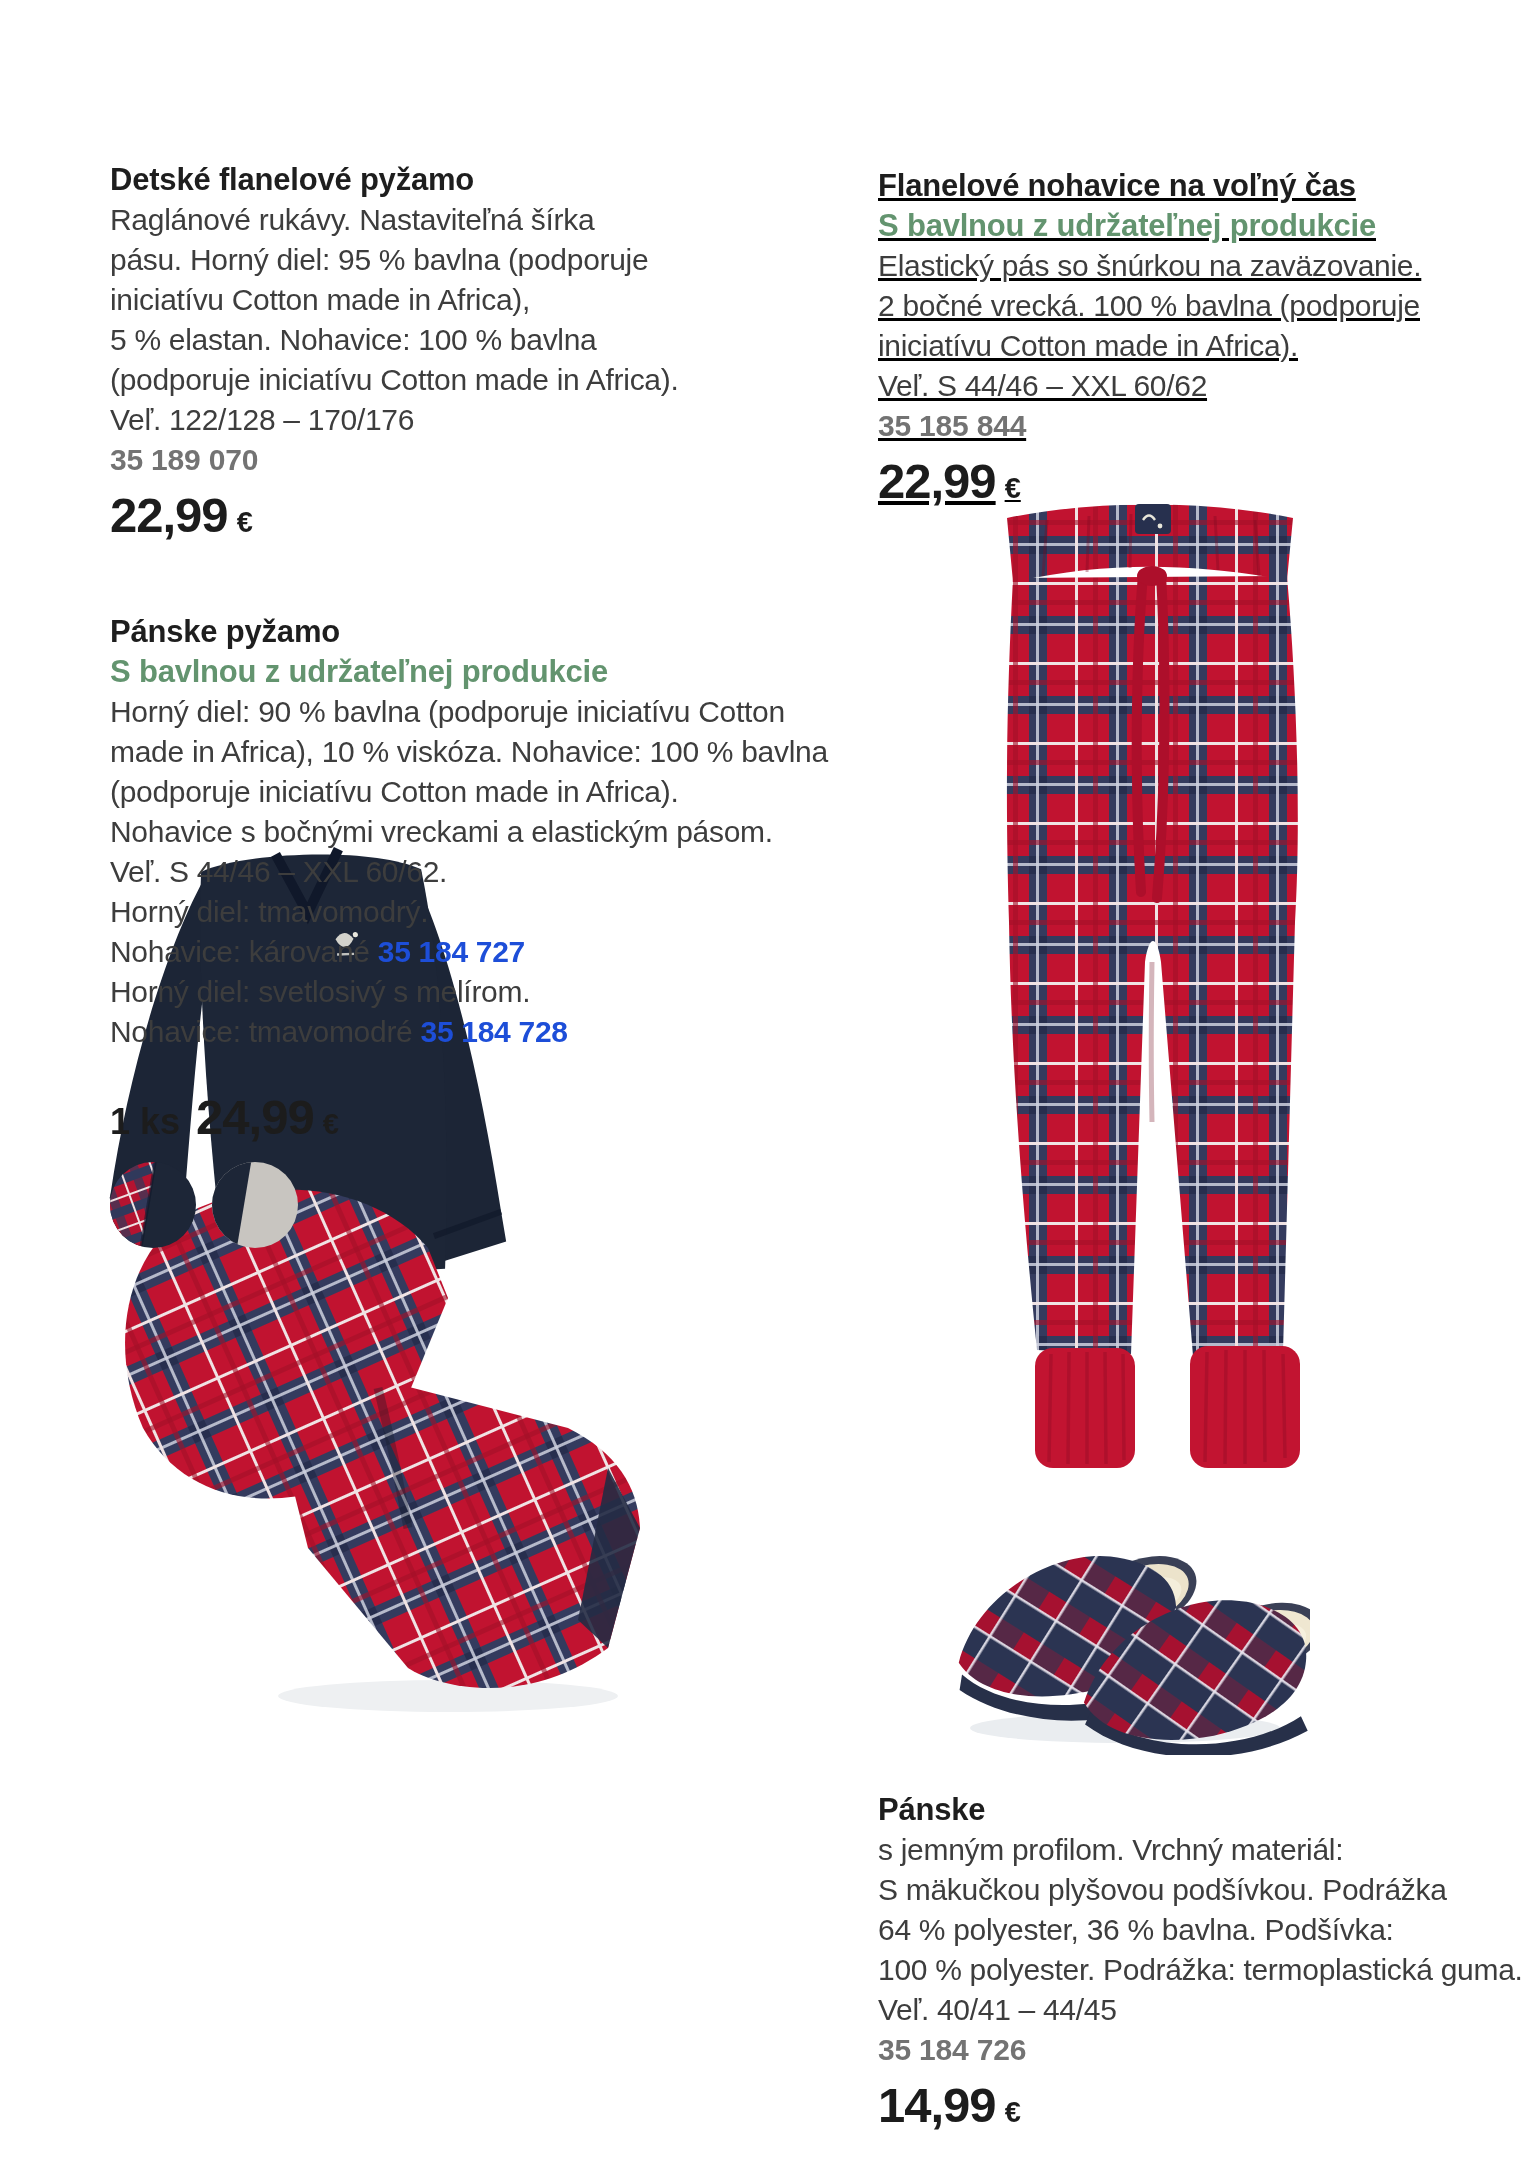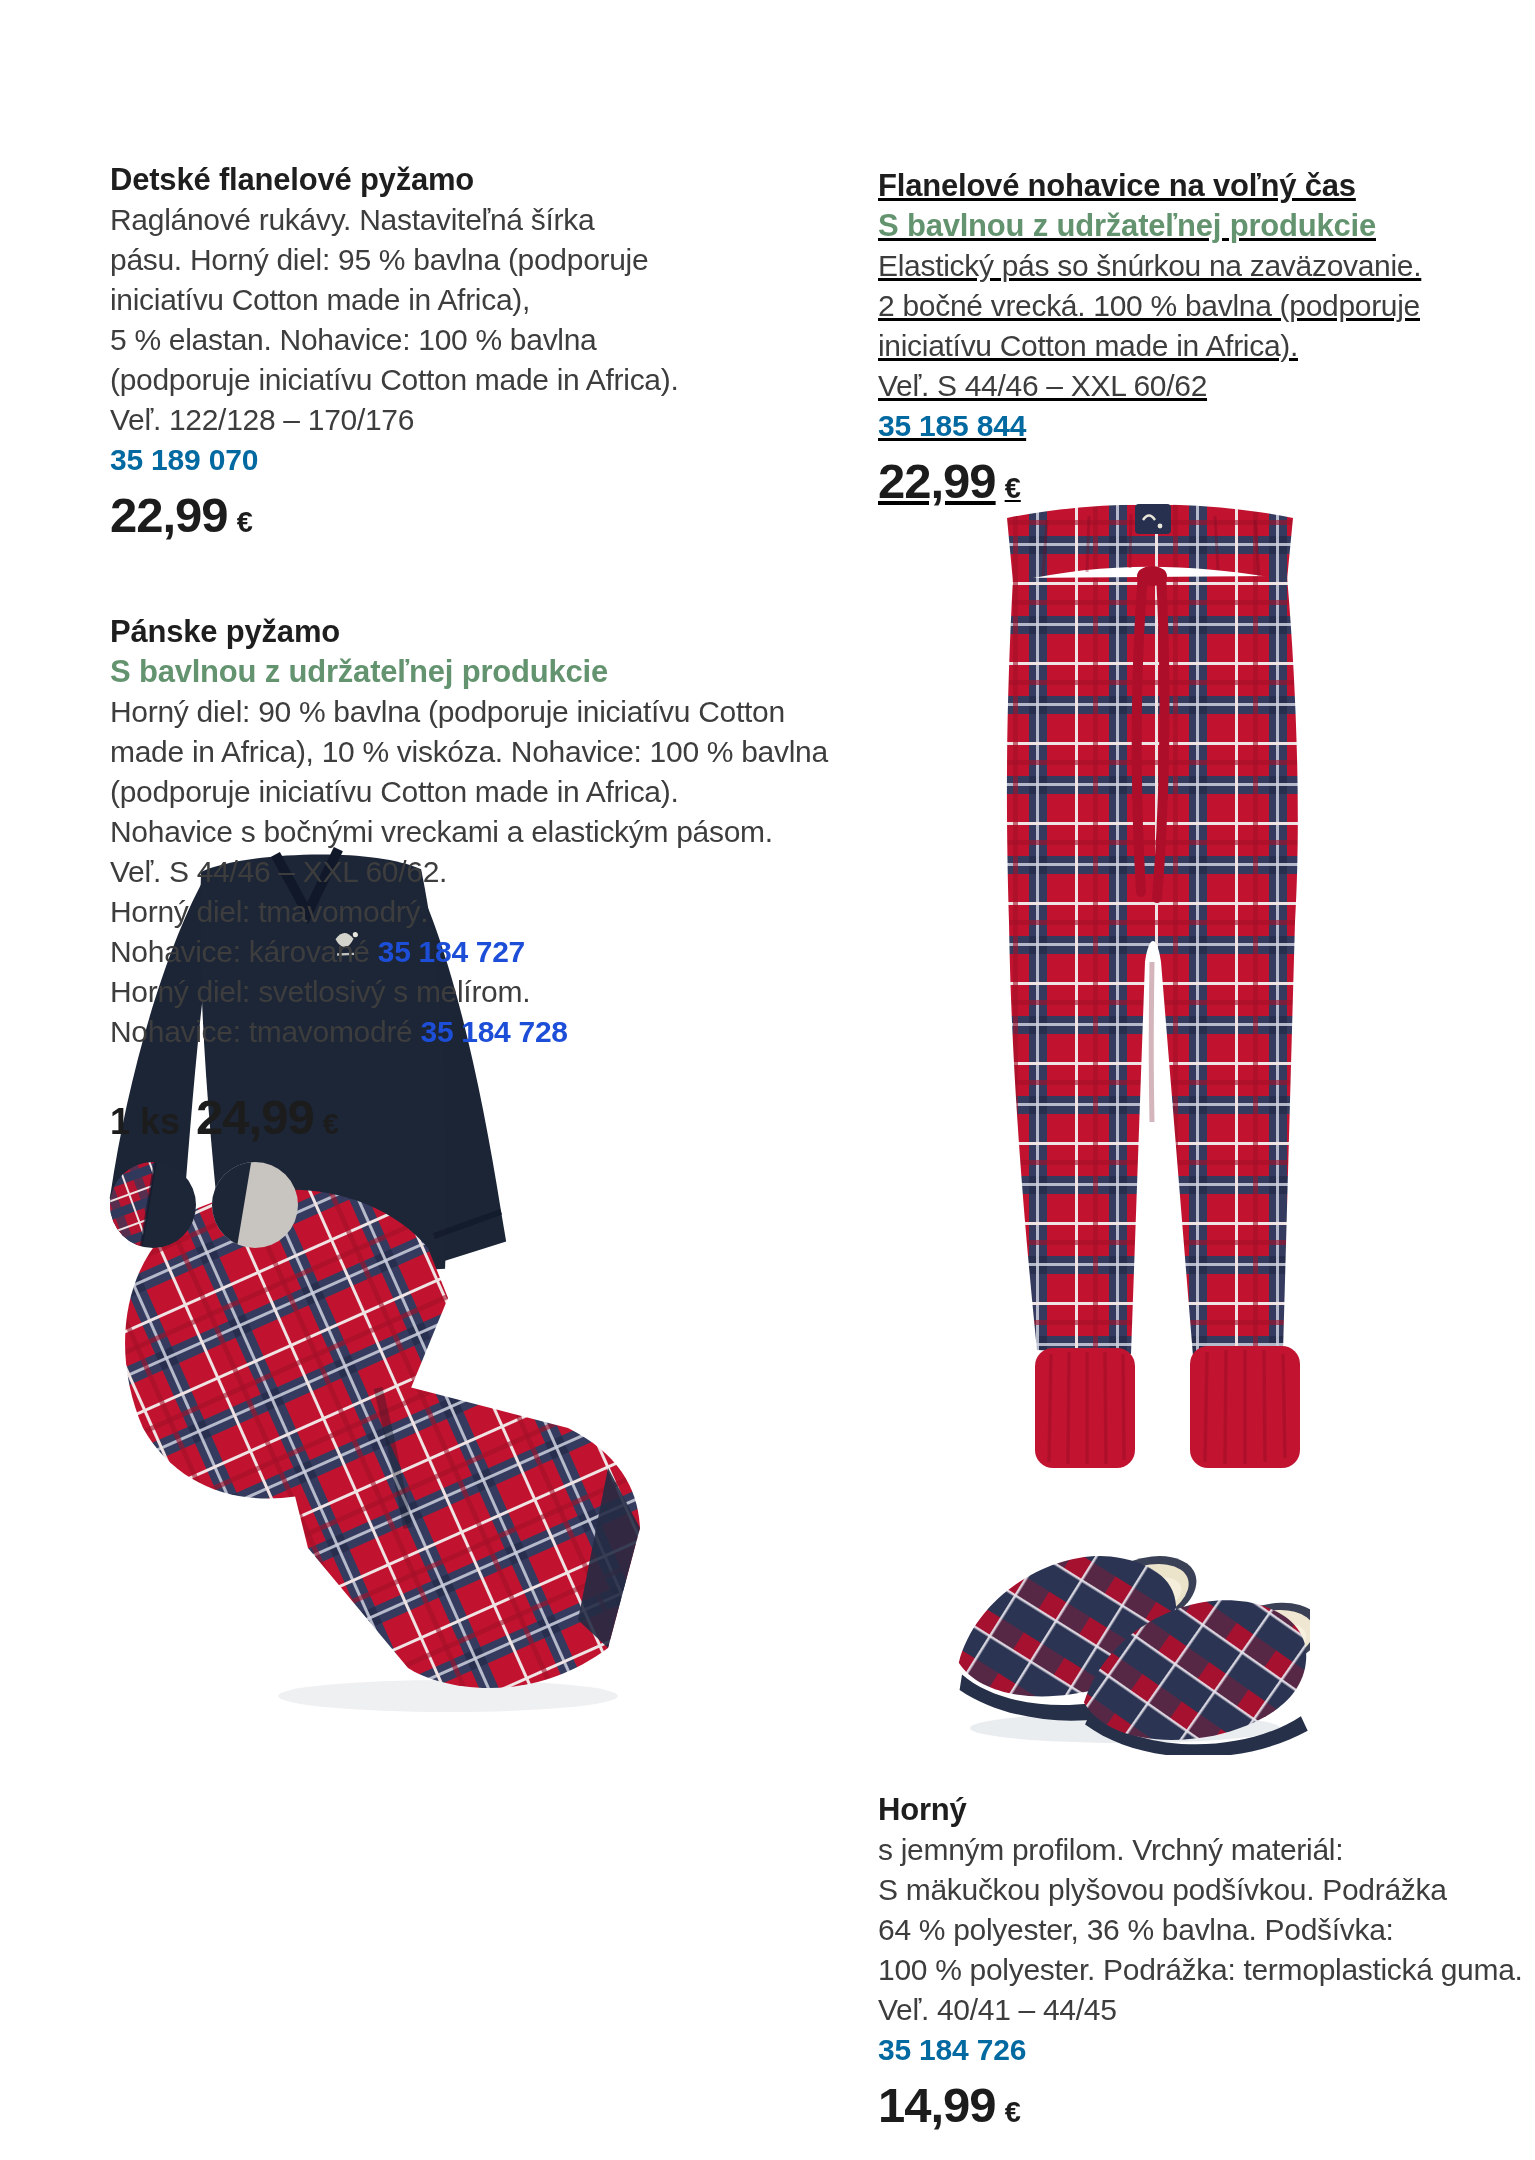--- a/index.html
+++ b/index.html
@@ -18,21 +18,21 @@
     font-size:31px; line-height:40px; font-weight:700;
     color:#63946f; letter-spacing:-0.2px; white-space:nowrap;
   }
   .line {
     font-size:30px; line-height:40px; font-weight:400;
     color:#3d3d3d; letter-spacing:-0.3px; white-space:nowrap;
   }
   .line b { font-weight:700; color:#1d4ed8; }
   .article {
     font-size:30px; line-height:40px; font-weight:700;
-    color:#0369a1; letter-spacing:-0.2px; white-space:nowrap;
+    color:#737373; letter-spacing:-0.2px; white-space:nowrap;
   }
   .price-row { display:flex; align-items:baseline; margin-top:8px; }
   .unit { font-size:36px; font-weight:700; color:#1c1c1c; margin-right:16px;margin-top:41px; }
   .price {
     font-size:49px; font-weight:700; color:#1c1c1c;
     letter-spacing:-1px; line-height:54px;
   }
   .euro { font-size:29px; font-weight:700; color:#1c1c1c; margin-left:9px; }
   .swatches { display:flex; gap:16px; margin-top:18px; }
   .swatch { width:86px; height:86px; }
@@ -240,21 +240,21 @@
           <g clip-path="url(#c2)">
             <rect width="86" height="86" fill="#c8c5c0"></rect>
             <path d="M-5,-5 L40,-5 L24,91 L-5,91 Z" fill="#1d2637"></path>
           </g>
         </svg>
       </div>
     </div>
   </div>
 
   <div class="block" style="left:878px; top:1790px;">
-    <div class="title">Horný</div>
+    <div class="title">Pánske</div>
     <div class="line">s jemným profilom. Vrchný materiál:</div>
     <div class="line">S mäkučkou plyšovou podšívkou. Podrážka</div>
     <div class="line">64 % polyester, 36 % bavlna. Podšívka:</div>
     <div class="line">100 % polyester. Podrážka: termoplastická guma.</div>
     <div class="line">Veľ. 40/41 – 44/45</div>
     <div class="article">35 184 726</div>
     <div class="price-row">
       <span class="price">14,99</span>
       <span class="euro">€</span>
     </div>

